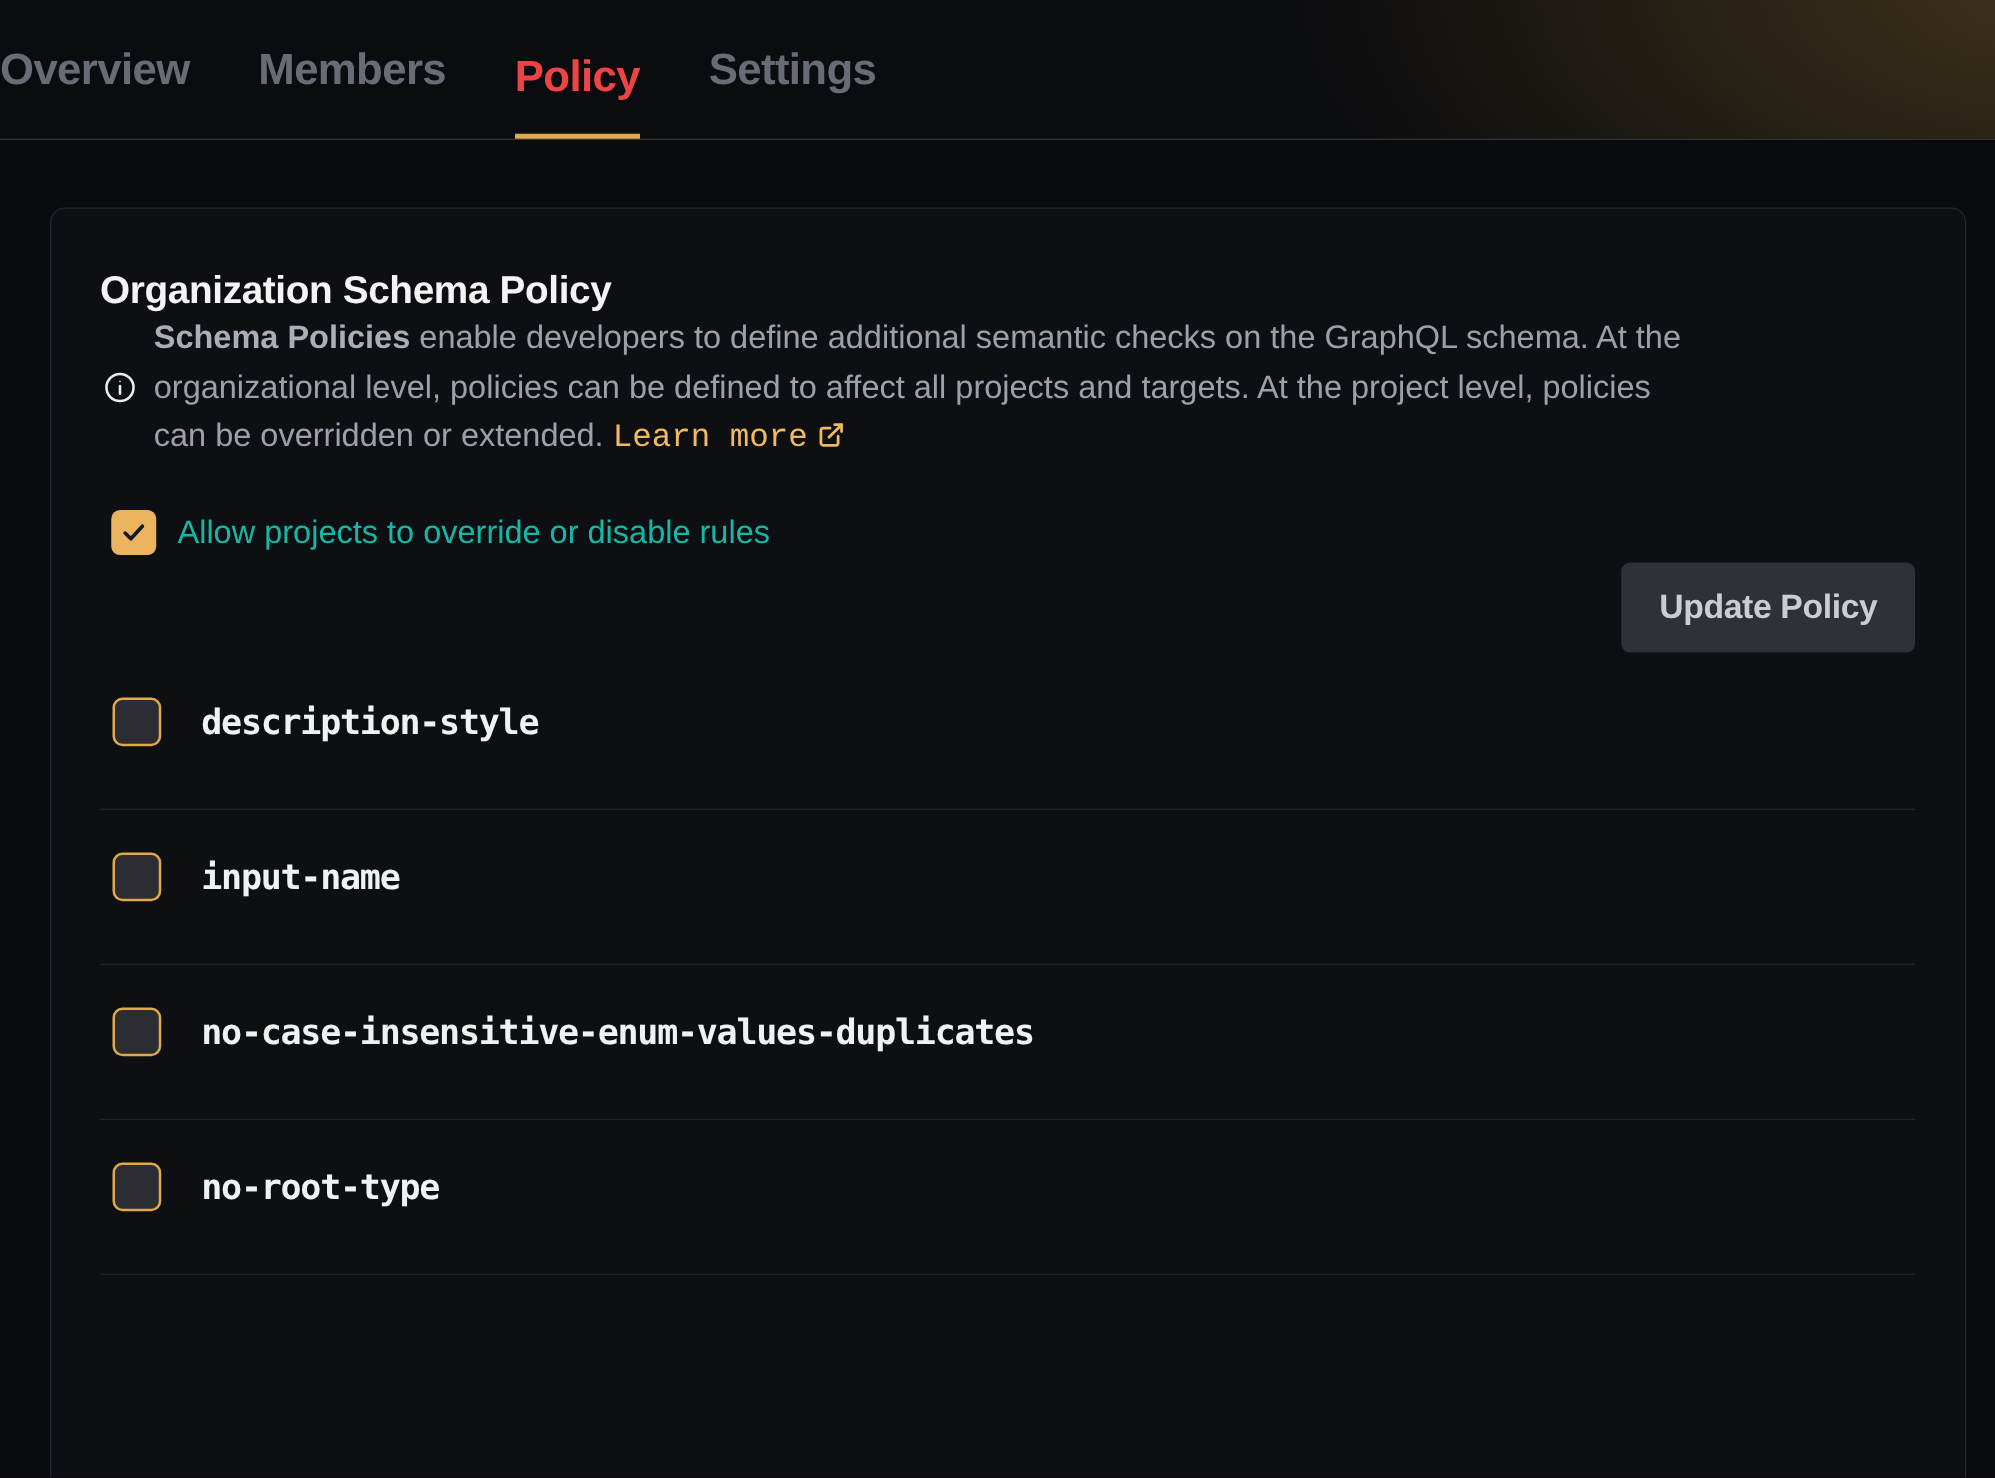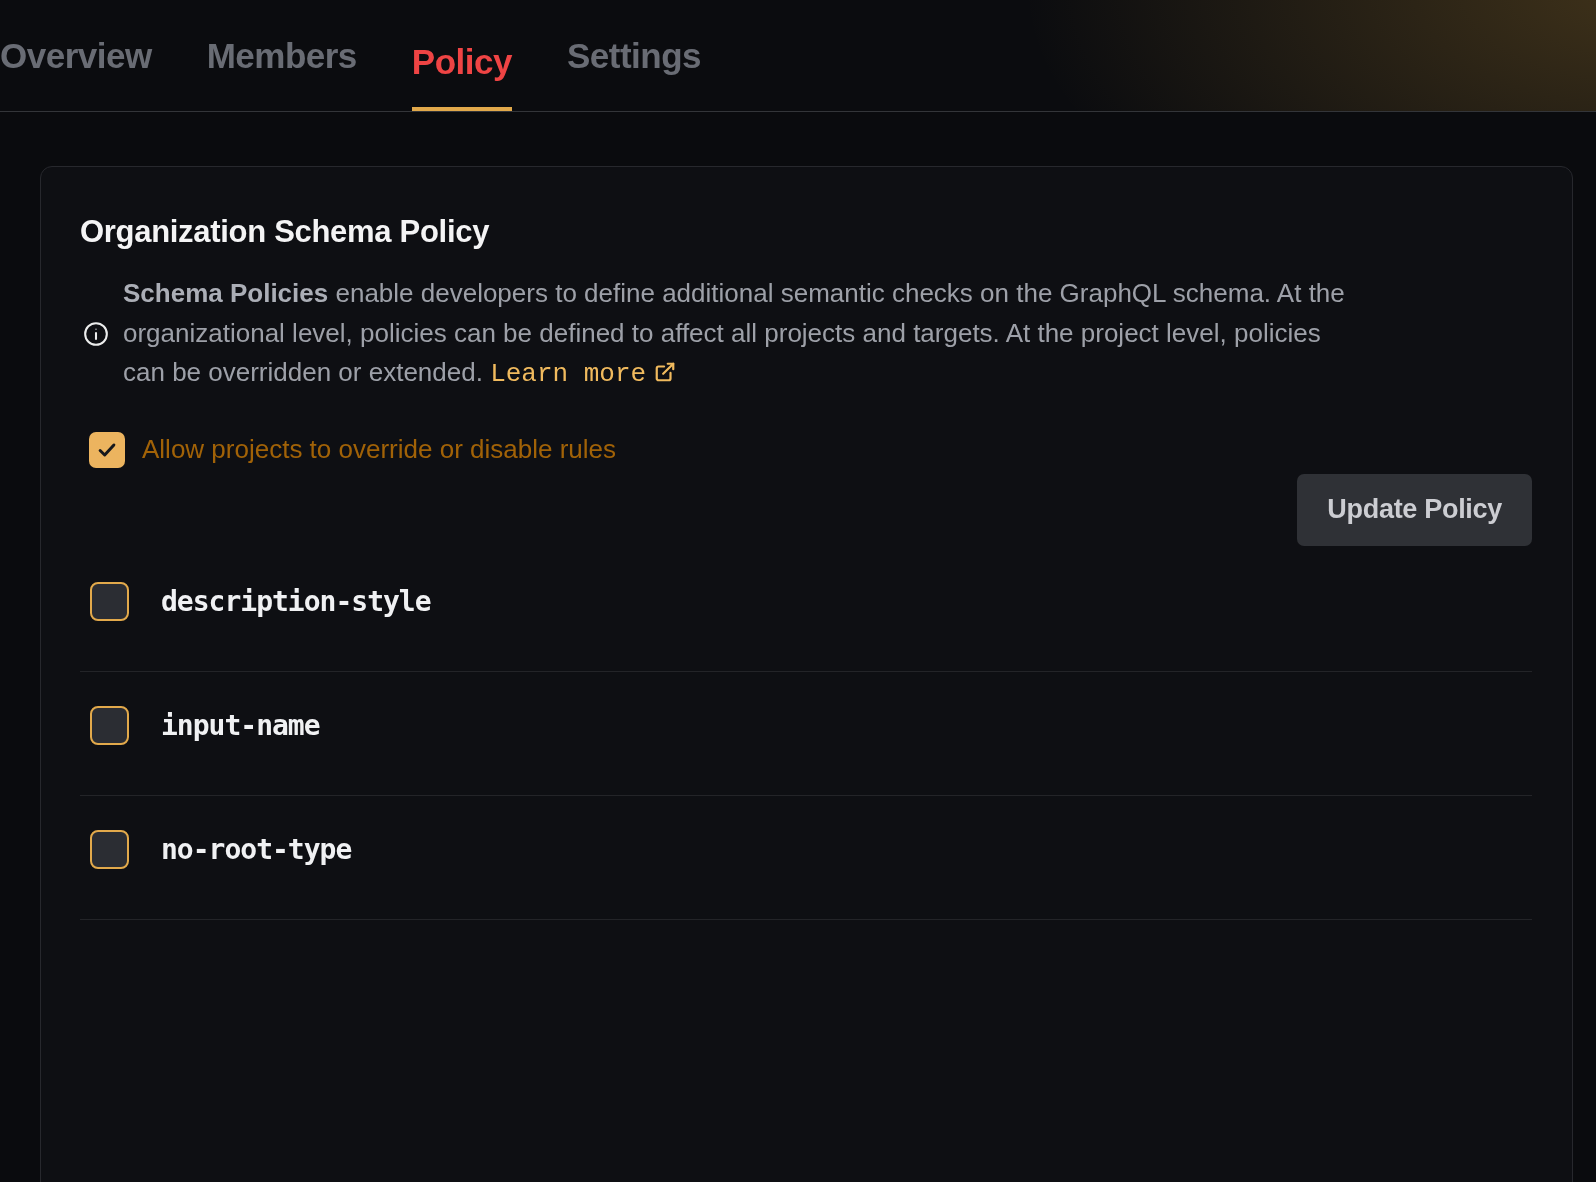--- a/index.html
+++ b/index.html
@@ -64,21 +64,20 @@
     font-size:31px;
     font-weight:bold;
     color:#f4f4f5;
     letter-spacing:-0.3px;
   }
 
   
   .info {
     display:flex;
     align-items:center;
-    margin-top:24px;
   }
   .info-icon {
     flex:0 0 auto;
     width:26px; height:26px;
     margin-left:3px;
     margin-right:14px;
   }
   .info-text {
     font-size:26px;
     line-height:39.5px;
@@ -106,21 +105,21 @@
     border-radius:7px;
     display:flex; align-items:center; justify-content:center;
     cursor:pointer;
     flex:0 0 auto;
     margin-left:9px;
   }
   .cb-checked svg { width:22px; height:22px; }
   .allow-label {
     margin-left:17px;
     font-size:26px;
-    color:#a16207;
+    color:#14b8a6;
   }
 
   
   .button-row { display:flex; justify-content:flex-end; margin-top:6px; }
   .update-btn {
     height:72px;
     padding:0 30px;
     background:#2f3136;
     border:none;
     border-radius:7px;
@@ -220,20 +219,24 @@
     <div class="rule-row">
       <span class="cb-unchecked"></span>
       <span class="rule-label">description-style</span>
     </div>
 
     <div class="rule-row">
       <span class="cb-unchecked"></span>
       <span class="rule-label">input-name</span>
     </div>
 
+    <div class="rule-row">
+      <span class="cb-unchecked"></span>
+      <span class="rule-label">no-case-insensitive-enum-values-duplicates</span>
+    </div>
 
 
     <div class="rule-row">
       <span class="cb-unchecked"></span>
       <span class="rule-label">no-root-type</span>
     </div>
 
   </div>
 </section>
 

